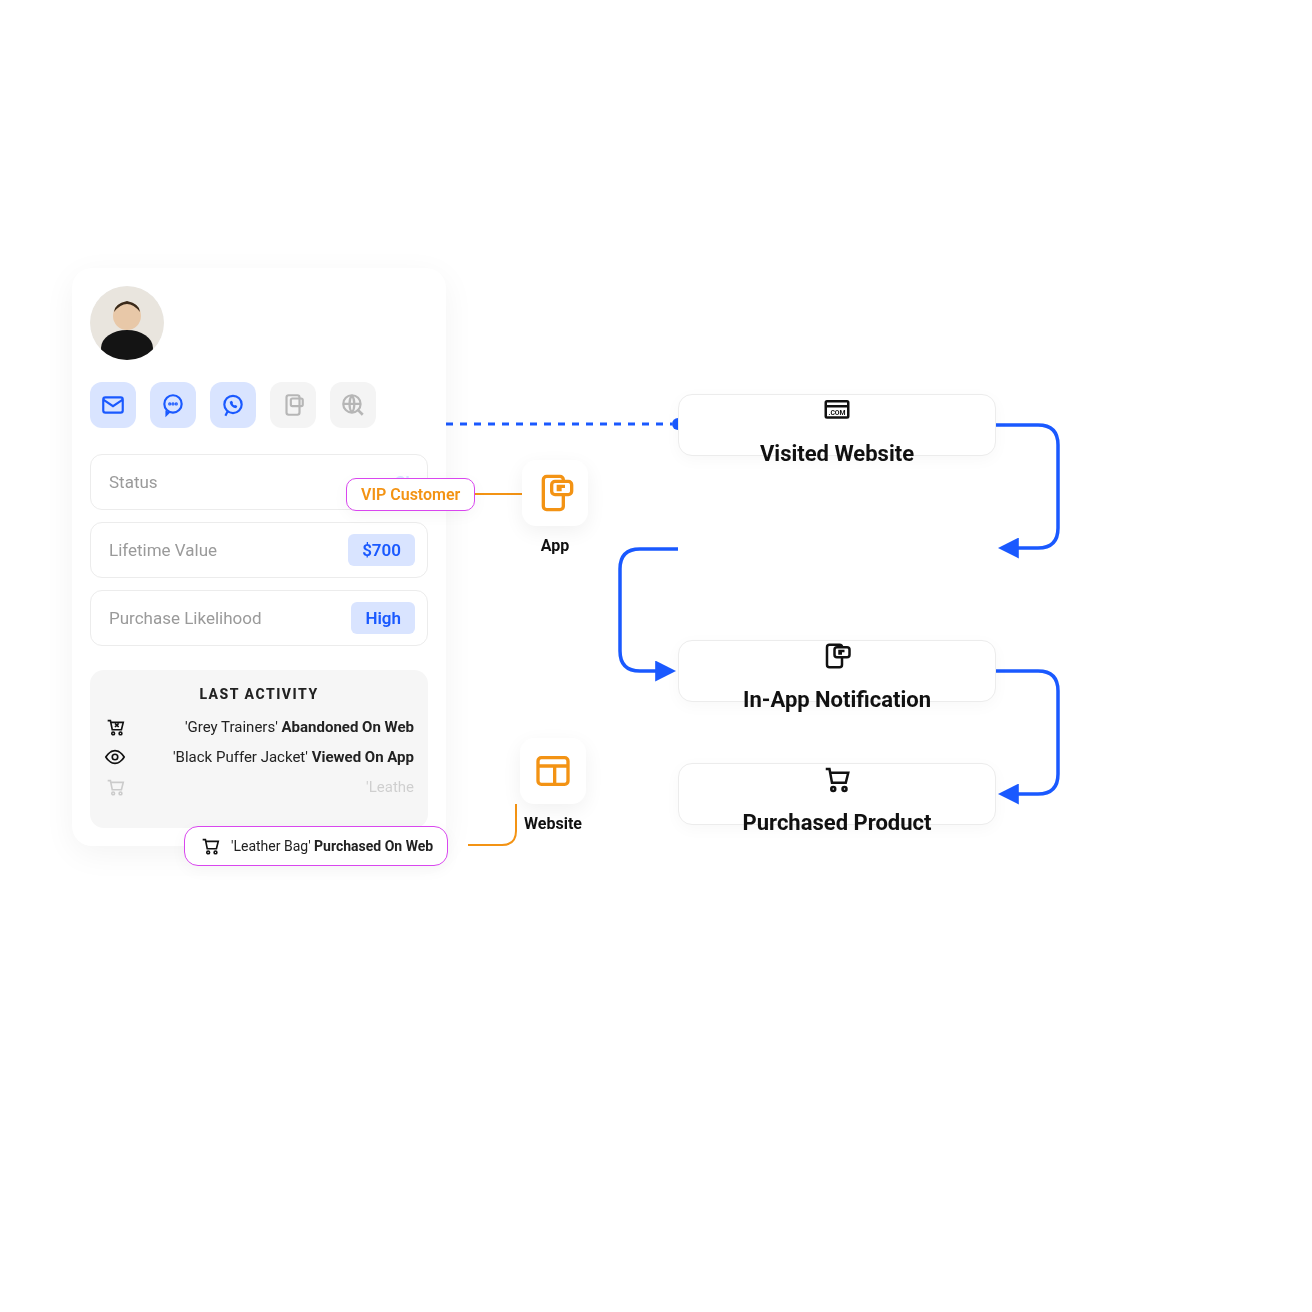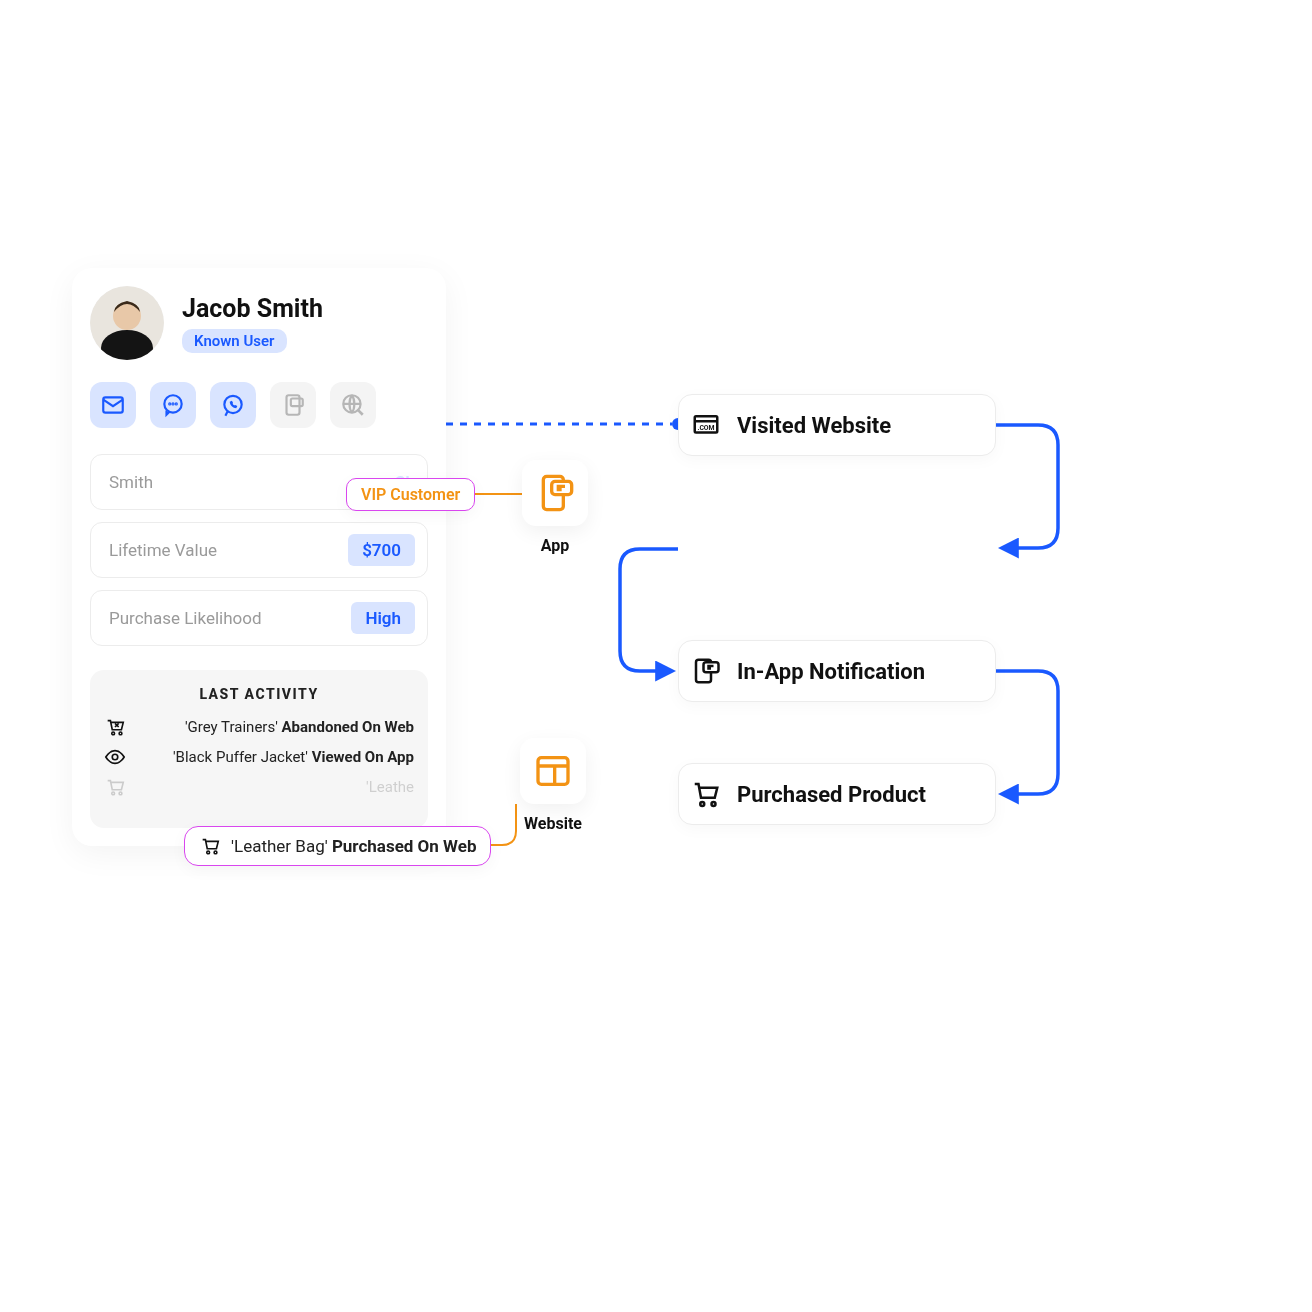--- a/index.html
+++ b/index.html
@@ -30,30 +30,30 @@
 
   .activity{margin-top:24px;margin-bottom:18px;background:#f6f6f6;border-radius:14px;padding:16px 14px 22px;}
   .act-title{font-size:14px;letter-spacing:1.5px;font-weight:800;color:#222;text-align:center;margin-bottom:14px;}
   .act-row{display:flex;align-items:center;gap:2px;font-size:15px;color:#222;margin:8px 0;justify-content:space-between;}
   .act-row.dim{opacity:.18;}
   .act-icon{width:22px;height:22px;flex:0 0 22px;}
   .act-icon svg{width:22px;height:22px;stroke:#111;fill:none;stroke-width:1.8;}
 
   
   .callout{position:absolute;border:1px solid #d946ef;border-radius:10px;background:#fff;color:#f39314;font-weight:600;font-size:16px;padding:6px 14px;box-shadow:0 4px 16px rgba(0,0,0,.04);}
-  .callout.activity-call{display:flex;align-items:center;gap:10px;color:#222;font-weight:400;border-radius:14px;padding:8px 14px;font-size:17px;text-align:center;}
+  .callout.activity-call{display:flex;align-items:center;gap:10px;color:#222;font-weight:400;border-radius:14px;padding:8px 14px;font-size:14px;text-align:center;}
   .callout.activity-call svg{width:22px;height:22px;stroke:#111;fill:none;stroke-width:1.8;}
 
   .srcbox{position:absolute;width:78px;}
   .srcicon{width:66px;height:66px;border-radius:14px;background:#fff;box-shadow:0 6px 20px rgba(0,0,0,.06);display:flex;align-items:center;justify-content:center;margin:0 auto;}
   .srcicon svg{width:40px;height:40px;stroke:#f39314;fill:none;stroke-width:2;}
   .srclabel{text-align:center;font-weight:700;font-size:16px;margin-top:10px;color:#111;}
 
   
-  .step{position:absolute;left:678px;width:318px;height:62px;background:#fff;border:1px solid #ececec;border-radius:14px;display:flex;align-items:center;gap:16px;padding:0 12px;box-shadow:0 4px 16px rgba(0,0,0,.03);}
+  .step{position:absolute;left:678px;width:318px;height:62px;background:#fff;border:1px solid #ececec;border-radius:14px;display:flex;align-items:center;gap:16px;padding:0 20px;box-shadow:0 4px 16px rgba(0,0,0,.03);flex-direction:column;}
   .step .sicon{width:30px;height:30px;flex:0 0 30px;}
   .step .sicon svg{width:30px;height:30px;stroke:#111;fill:none;stroke-width:2;}
   .step .slabel{font-size:22px;font-weight:700;color:#111;}
 </style>
 </head>
 <body>
 
 <div class="stage">
 
   <svg class="connectors">
@@ -81,24 +81,20 @@
   <div class="card">
     <div class="head">
       <div class="avatar">
         <svg viewBox="0 0 74 74">
             <circle cx="37" cy="37" r="37" fill="#e9e5de"></circle>
             <ellipse cx="37" cy="62" rx="26" ry="18" fill="#141414"></ellipse>
             <circle cx="37" cy="30" r="14" fill="#e8c8a8"></circle>
             <path d="M24 26 Q37 10 50 26 Q50 18 37 15 Q24 18 24 26" fill="#3a2a1a"></path>
           </svg>
       </div>
-      <div>
-        <div class="name">Jacob Smith</div>
-        <span class="badge-user">Known User</span>
-      </div>
     </div>
 
     <div class="chan-row">
       <div class="chan on">
           <svg viewBox="0 0 24 24" stroke-width="2">
             <rect x="3" y="5" width="18" height="14" rx="2"></rect>
             <path d="M3 7l9 6 9-6"></path>
           </svg>
         </div>
       <div class="chan on">
@@ -127,21 +123,21 @@
           <svg viewBox="0 0 24 24" stroke-width="2">
             <circle cx="11" cy="11" r="8"></circle>
             <path d="M3 11h16M11 3c3 4 3 12 0 16M11 3c-3 4-3 12 0 16"></path>
             <path d="M16 16l5 5" stroke-width="2.5"></path>
           </svg>
         </div>
     </div>
 
     <div class="stat-block">
       <div class="stat">
-        <span class="lbl">Smith</span>
+        <span class="lbl">Status</span>
         <span style="color:#d9e4ff;font-weight:600;font-size:17px">Ch</span>
       </div>
       <div class="stat">
         <span class="lbl">Lifetime Value</span>
         <span class="pill">$700</span>
       </div>
       <div class="stat">
         <span class="lbl">Purchase Likelihood</span>
         <span class="pill">High</span>
       </div>

